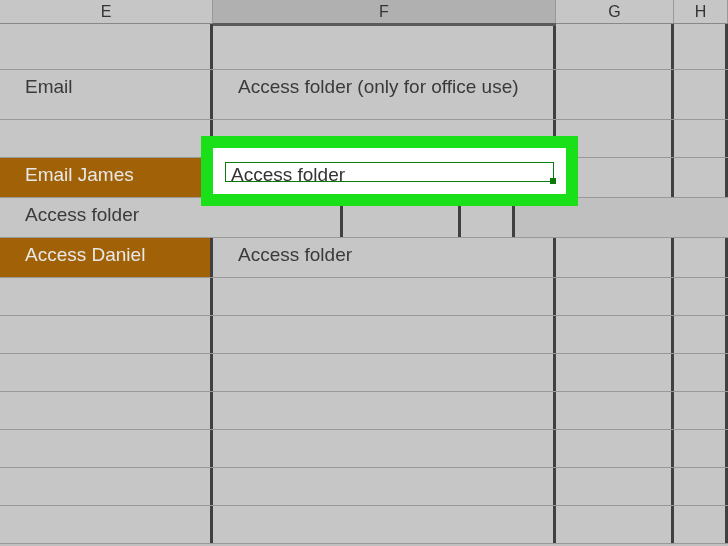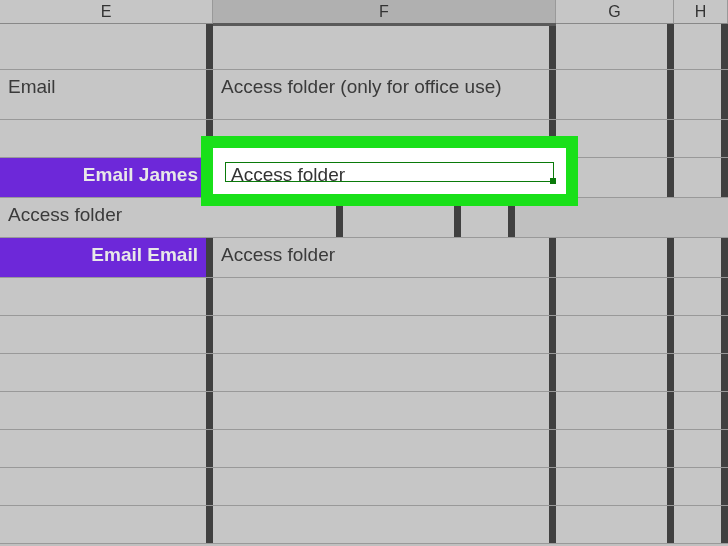--- a/index.html
+++ b/index.html
@@ -37,33 +37,32 @@
     .col-F { width: 343px; }
     .col-G { width: 118px; }
     .col-H { width: 54px; }
     .rows { }
     .row {
       display: flex;
       height: 38px;
       border-bottom: 1px solid #999;
     }
     .cell {
-      border-right: 7px solid #404040;
-      padding: 6px 8px;
+      border-right: 3px solid #404040;
+      padding: 6px 25px;
       font-size: 19px;
       color: #3a3a3a;
       background: #c6c6c6;
       overflow: hidden;
       white-space: nowrap;
     }
     .cell.dark {
-      background: #6d28d9;
+      background: #a16207;
       color: #e8e8e8;
-      font-weight: bold;
-      text-align: right;
+      font-weight: normal;
     }
     .row-spacer { height: 46px; }
     .row-header1 { height: 50px; }
     .row-data { height: 40px; }
     .selected-cell-box {
       position: absolute;
       border: 12px solid #19e019;
       background: #fff;
       left: 201px;
       top: 136px;
@@ -143,21 +142,21 @@
       <div class="cell col-F">Access folder</div>
       <div class="cell col-G"></div>
       <div class="cell col-H"></div>
     </div>
     <div class="row row-data">
       <div class="cell col-F">Access folder</div>
       <div class="cell col-G"></div>
       <div class="cell col-H"></div>
     </div>
     <div class="row row-data">
-      <div class="cell col-E dark">Email Email</div>
+      <div class="cell col-E dark">Access Daniel</div>
       <div class="cell col-F">Access folder</div>
       <div class="cell col-G"></div>
       <div class="cell col-H"></div>
     </div>
     <div class="row">
       <div class="cell col-E"></div>
       <div class="cell col-F"></div>
       <div class="cell col-G"></div>
       <div class="cell col-H"></div>
     </div>

